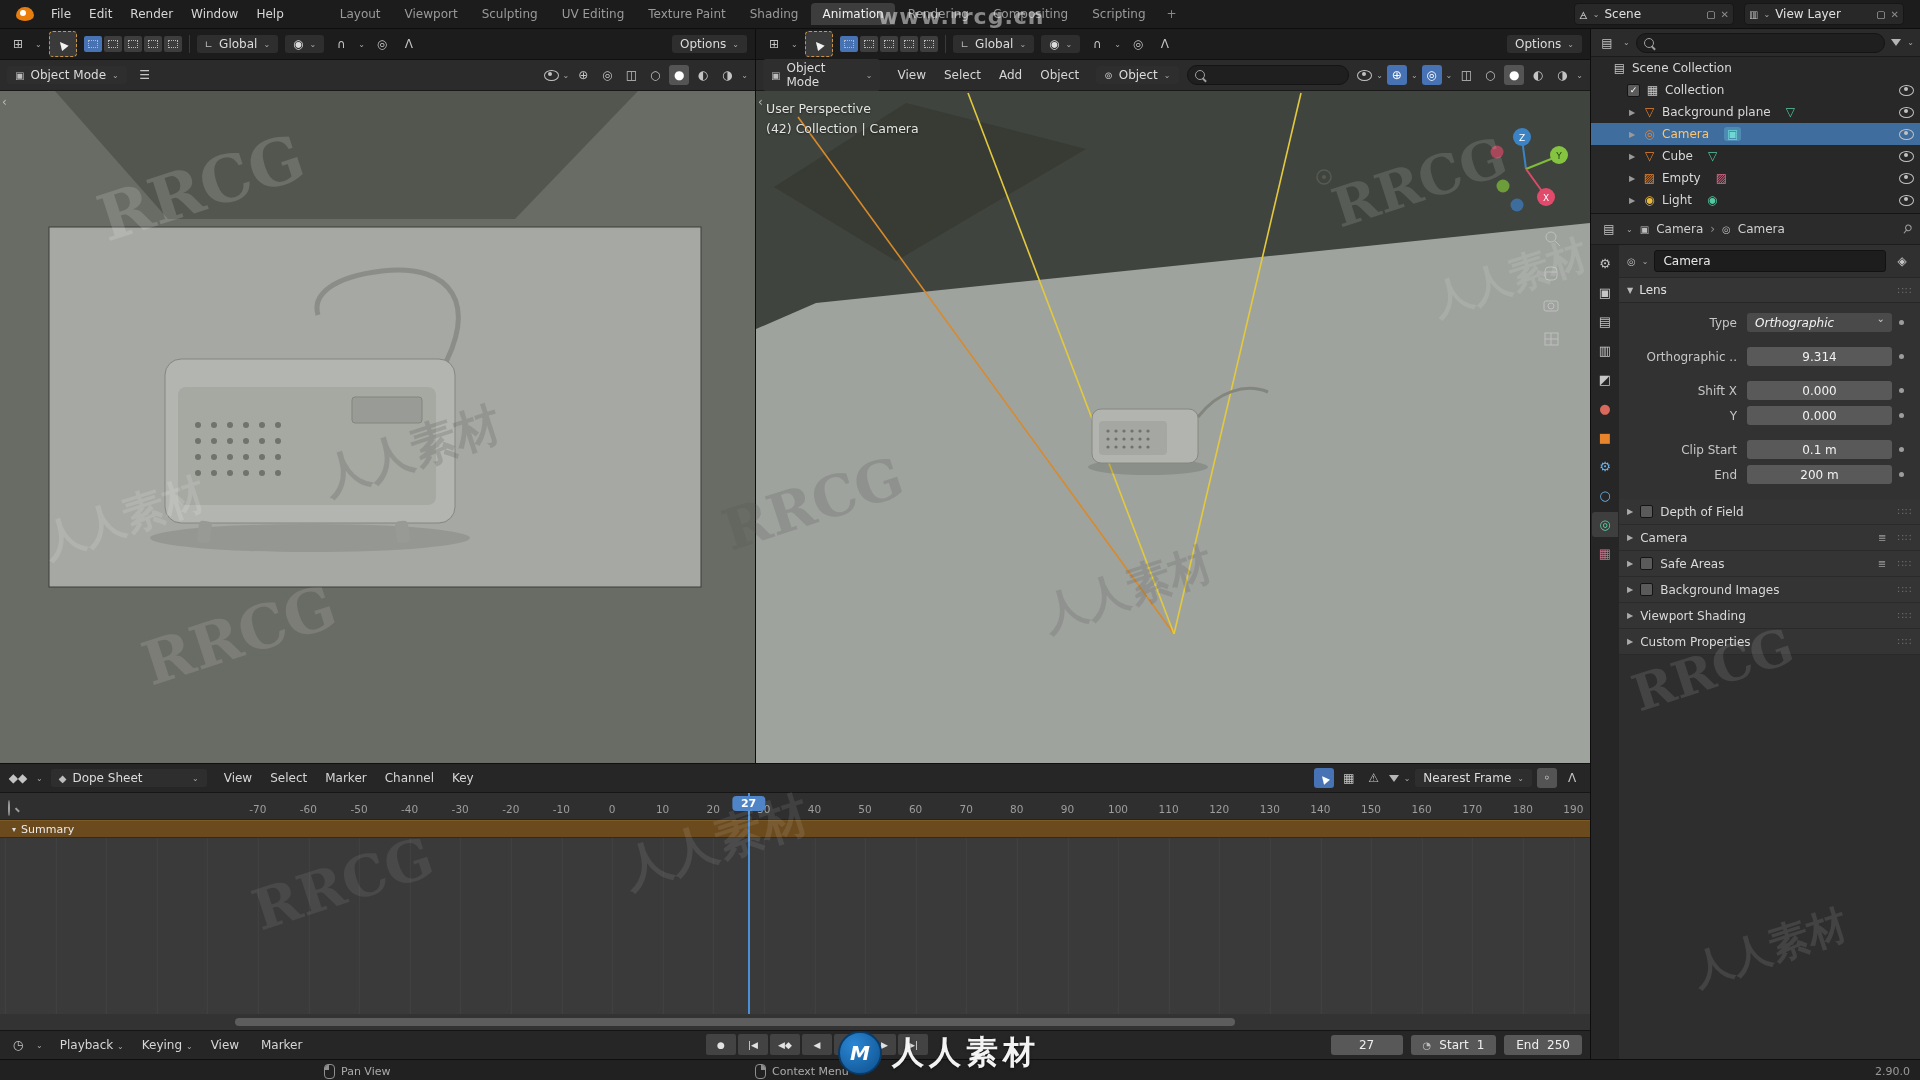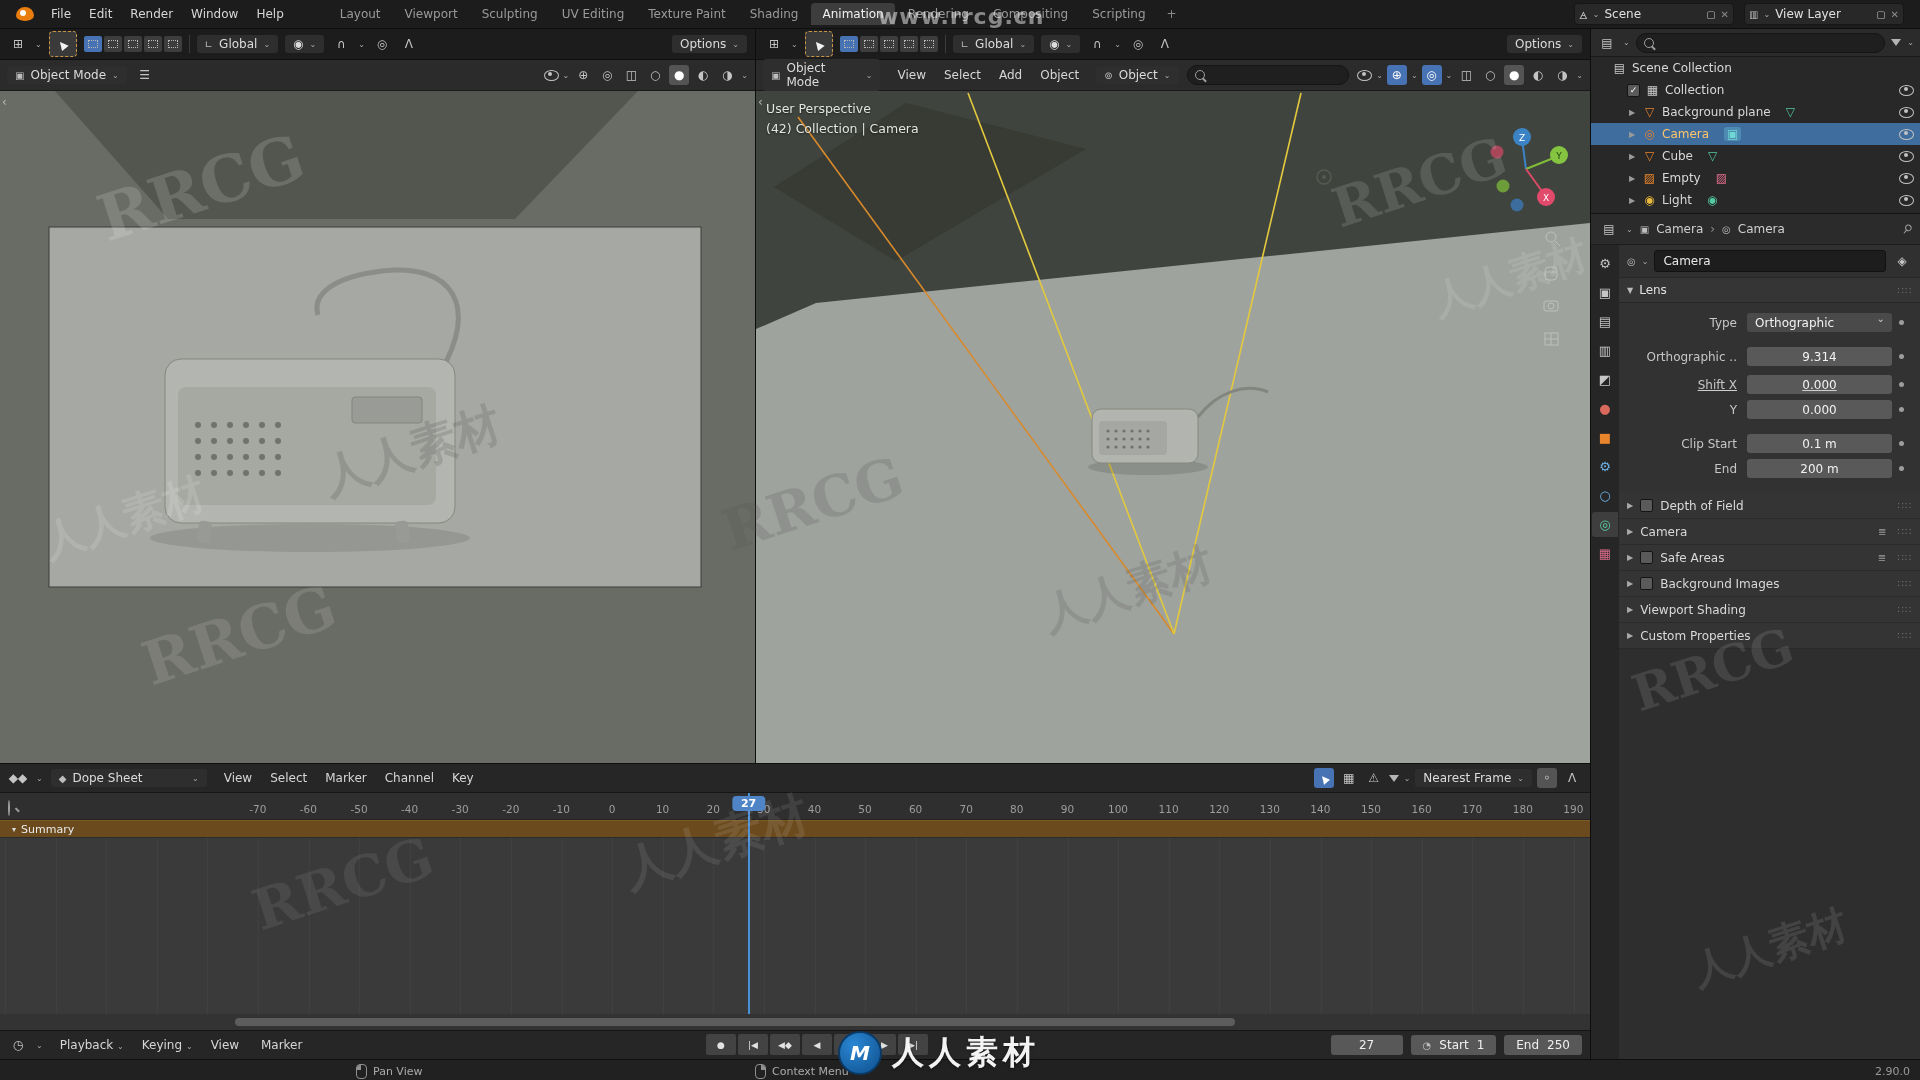--- a/index.html
+++ b/index.html
@@ -72,21 +72,21 @@
   .ptab.active{background:#3e3e3e;}
   .pcontent{flex:1;display:flex;flex-direction:column;position:relative;background:#303030;}
   .datarow{height:32px;display:flex;align-items:center;gap:6px;padding:0 8px;}
   .namefield{flex:1;background:#1d1d1d;border:1px solid #121212;border-radius:3px;height:20px;display:flex;align-items:center;padding:0 8px;color:#e8e8e8;}
   .phead{height:24px;background:#353535;border-top:1px solid #272727;border-bottom:1px solid #272727;display:flex;align-items:center;gap:6px;padding:0 8px;color:#e0e0e0;}
   .grip{margin-left:auto;color:#6f6f6f;letter-spacing:1px;font-size:10px;}
   .pfields{background:#323232;padding:7px 10px 12px 0;}
   .prow{display:flex;align-items:center;height:25px;}
   .prow .plabel{width:118px;text-align:right;color:#c6c6c6;padding-right:10px;flex:none;white-space:nowrap;overflow:hidden;}
   .pval{flex:1;background:#595959;border-radius:3px;height:19px;display:flex;align-items:center;justify-content:center;color:#f2f2f2;position:relative;}
-  .prow.dropdown .pval{background:#4a4a4a;justify-content:flex-start;padding:0 8px;}
+  .prow.dropdown .pval{background:#4a4a4a;justify-content:flex-start;padding:0 8px;font-style:italic;}
   .prow.dropdown .pval::after{content:"⌄";position:absolute;right:7px;top:0px;color:#cbcbcb;font-size:10px;}
   .adot{width:18px;display:flex;justify-content:center;flex:none;}
   .adot i{width:5px;height:5px;border-radius:50%;background:#9d9d9d;display:block;}
   .cpanel{height:25px;background:#343434;border-bottom:1px solid #2a2a2a;display:flex;align-items:center;gap:7px;padding:0 8px;color:#d9d9d9;}
   .extra{color:#9f9f9f;font-size:10px;margin-left:auto;margin-right:4px;}
   .cpanel .grip{margin-left:0;}
   .cpanel .spacer{margin-left:auto;}
   
   .dope{height:268px;display:flex;flex-direction:column;border-top:1px solid #101010;background:#3a3a3a;}
   .dhdr{height:28px;background:#262626;border-bottom:1px solid #161616;display:flex;align-items:center;gap:8px;padding:0 8px;}
@@ -104,21 +104,21 @@
   
   .playbar{height:28px;background:#262626;border-top:1px solid #151515;display:flex;align-items:center;gap:8px;padding:0 8px;position:relative;}
   .transport{position:absolute;left:706px;top:3px;display:flex;gap:2px;}
   .tbtn{min-width:24px;height:21px;background:#434343;border-radius:2px;display:flex;align-items:center;justify-content:center;color:#e2e2e2;font-size:9px;padding:0 3px;white-space:nowrap;}
   .pillgrp{margin-left:auto;display:flex;gap:8px;align-items:center;}
   .pill{background:#585858;border-radius:3px;height:20px;display:flex;align-items:center;justify-content:center;gap:8px;color:#efefef;padding:0 12px;}
   .statusbar{height:22px;background:#212121;border-top:1px solid #0e0e0e;display:flex;align-items:center;font-size:11px;color:#ababab;position:relative;}
   .mouseico{width:9px;height:13px;border:1px solid #8f8f8f;border-radius:4px;position:relative;display:inline-block;margin-right:6px;vertical-align:-2px;}
   .mouseico.l::before{content:"";position:absolute;left:0;top:0;width:4px;height:5px;background:#8f8f8f;border-radius:3px 0 0 0;}
   .mouseico.r::before{content:"";position:absolute;right:0;top:0;width:4px;height:5px;background:#8f8f8f;border-radius:0 3px 0 0;}
-  .stat-pan{position:absolute;left:356px;display:flex;align-items:center;}
+  .stat-pan{position:absolute;left:324px;display:flex;align-items:center;}
   .stat-ctx{position:absolute;left:755px;display:flex;align-items:center;}
   .stat-ver{margin-left:auto;padding-right:10px;color:#9a9a9a;}
   
   .wm-top{position:absolute;left:878px;top:4px;font-size:22px;font-weight:bold;color:rgba(255,255,255,.48);z-index:40;letter-spacing:1px;}
   .ghost{position:absolute;font-weight:bold;transform:rotate(-18deg);pointer-events:none;z-index:39;font-family:"DejaVu Serif","Liberation Serif",serif;}
   .wmlogo{position:absolute;left:838px;top:1031px;display:flex;align-items:center;gap:10px;z-index:41;}
   .wmlogo .disc{width:40px;height:40px;border-radius:50%;background:radial-gradient(circle at 35% 30%,#2b87d4,#0d4f8c);border:2px solid #0a3a66;color:#fff;display:flex;align-items:center;justify-content:center;font-style:italic;font-weight:bold;font-size:20px;}
   .wmlogo .wtxt{font-size:32px;font-weight:bold;color:rgba(255,255,255,.95);letter-spacing:5px;text-shadow:0 1px 3px rgba(0,0,0,.5);}
 </style>
 </head>
@@ -592,21 +592,21 @@
                     <i></i>
                   </span>
                 </div>
                 <div class="prow" style="margin-top: 9px;">
                   <span class="plabel">Orthographic ..</span>
                   <span class="pval">9.314</span>
                   <span class="adot">
                     <i></i>
                   </span>
                 </div>
-                <div class="prow" style="margin-top: 3px; text-decoration: underline;">
+                <div class="prow" style="margin-top: 9px;">
                   <span class="plabel">Shift X</span>
                   <span class="pval">0.000</span>
                   <span class="adot">
                     <i></i>
                   </span>
                 </div>
                 <div class="prow">
                   <span class="plabel">Y</span>
                   <span class="pval">0.000</span>
                   <span class="adot">

